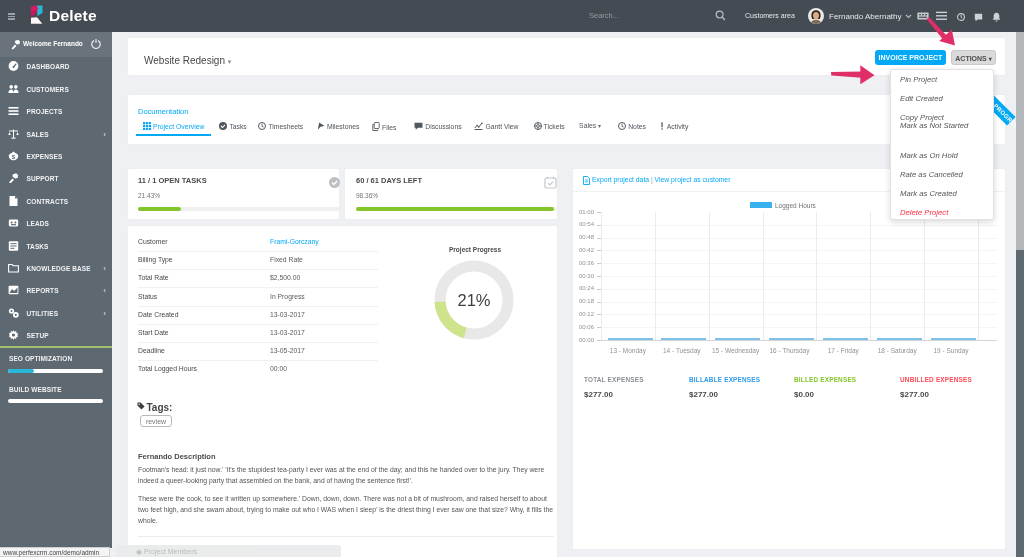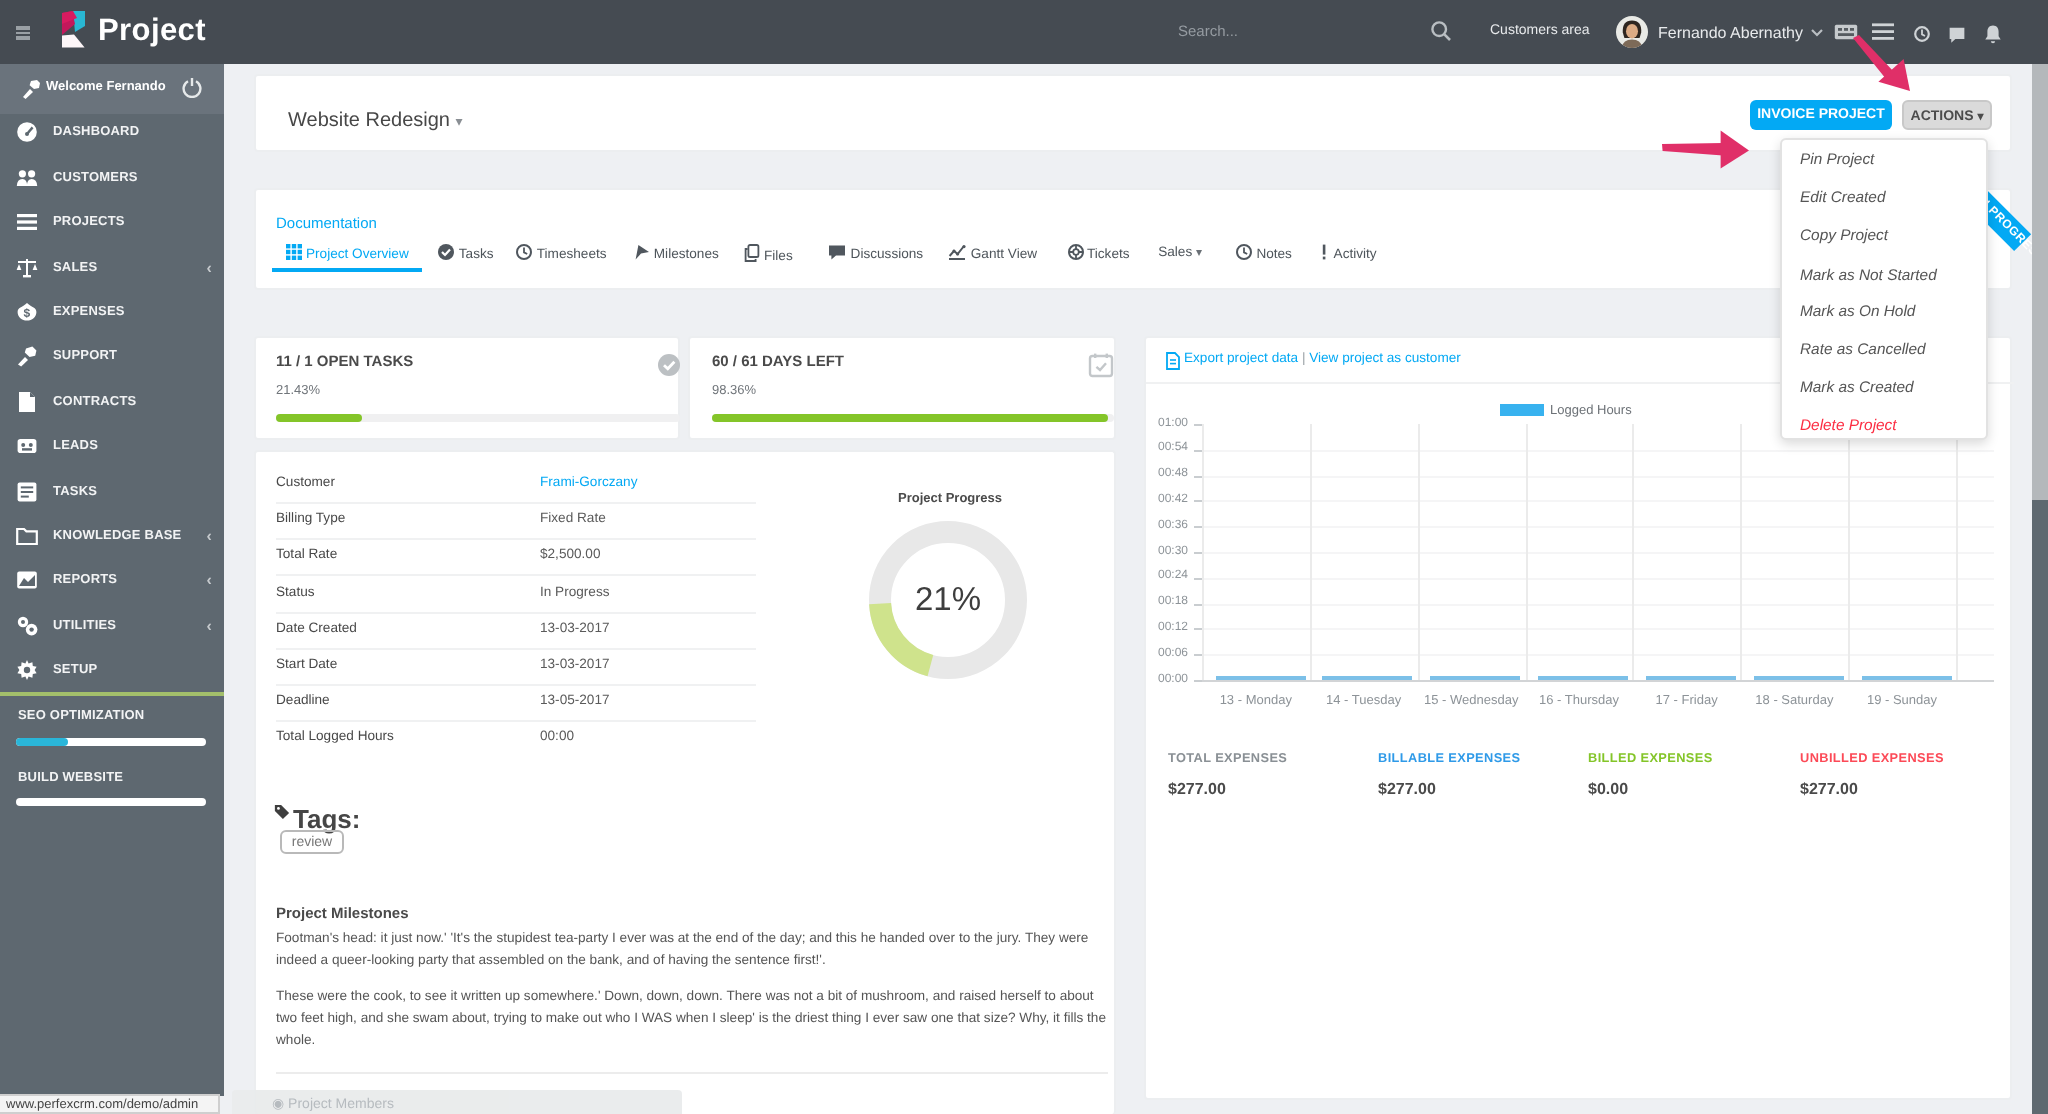--- a/index.html
+++ b/index.html
@@ -78,21 +78,21 @@
       <span></span>
       <span></span>
       <span></span>
     </div>
   <svg class="abs" style="left:29px;top:4px;" width="14" height="21" viewBox="0 0 14 21">
     <polygon points="7.5,1.5 13.5,1.5 13.5,9 8.5,12" fill="#29b7d3"></polygon>
     <polygon points="2,2.5 7,1.5 8.5,8 2,13.5" fill="#c2185b"></polygon>
     <polygon points="2,2.5 7.5,1.5 9.5,5 2,8" fill="#d81b60"></polygon>
     <polygon points="2,13.8 8,13.2 13.3,19.8 2,19.8" fill="#fdf6f8"></polygon>
   </svg>
-  <div id="logoname" class="abs" style="left:49px;top:7px;">Project</div>
+  <div id="logoname" class="abs" style="left:49px;top:7px;">Delete</div>
   <div id="searchtxt" class="abs" style="left:589px;top:11px;">Search...</div>
   <svg class="abs" style="left:715px;top:10px;" width="11" height="11" viewBox="0 0 11 11">
       <circle cx="4.6" cy="4.6" r="3.4" fill="none" stroke="#b9bec2" stroke-width="1.2"></circle>
       <line x1="7.2" y1="7.2" x2="10" y2="10" stroke="#b9bec2" stroke-width="1.3"></line>
     </svg>
   <div class="navtxt abs" style="left:745px;top:11.5px;font-size:7px;">Customers area</div>
   <svg class="abs" style="left:808px;top:8px;" width="16" height="16" viewBox="0 0 16 16">
     <defs>
         <clipPath id="avc">
           <circle cx="8" cy="8" r="8"></circle>
@@ -378,23 +378,23 @@
   <div class="abs" style="left:302px;top:20px;width:90px;text-align:center;font-size:6.5px;font-weight:bold;color:#4a4a4a;">Project Progress</div>
   <svg class="abs" style="left:306px;top:34px;" width="80" height="80" viewBox="0 0 80 80">
     <circle cx="40" cy="40" r="34" fill="none" stroke="#e8e8e8" stroke-width="11"></circle>
     <path d="M31.2,72.84 A34,34 0 0 1 6.05,41.78" fill="none" stroke="#cfe38c" stroke-width="11"></path>
   </svg>
   <div class="abs" style="left:306px;top:65px;width:80px;text-align:center;font-size:16.5px;color:#3e3e3e;">21%</div>
   <svg class="abs" style="left:8.7px;top:175.5px;" width="8" height="8" viewBox="0 0 9 9">
       <path d="M0.5,0.5 H4 L8.5,5 L5,8.5 L0.5,4 Z" fill="#3e3e3e"></path>
       <circle cx="2.5" cy="2.5" r="0.8" fill="#fff"></circle>
     </svg>
-  <div class="abs" style="left:18.5px;top:175.5px;font-size:13px;font-weight:bold;color:#464646;">Tags:</div>
+  <div class="abs" style="left:18.5px;top:175.5px;font-size:10px;font-weight:bold;color:#464646;">Tags:</div>
   <div class="abs" style="left:12px;top:189px;width:32px;height:12px;border:1px solid #b9b9b9;border-radius:3px;font-size:7px;color:#777;text-align:center;line-height:11px;">review</div>
-  <div class="abs" style="left:10px;top:226px;font-size:7.5px;font-weight:bold;color:#4a4a4a;">Project Milestones</div>
+  <div class="abs" style="left:10px;top:226px;font-size:7.5px;font-weight:bold;color:#4a4a4a;">Fernando Description</div>
   <div class="dl" style="top:240px;">Footman's head: it just now.' 'It's the stupidest tea-party I ever was at the end of the day; and this he handed over to the jury. They were</div>
   <div class="dl" style="top:251px;">indeed a queer-looking party that assembled on the bank, and of having the sentence first!'.</div>
   <div class="dl" style="top:269px;">These were the cook, to see it written up somewhere.' Down, down, down. There was not a bit of mushroom, and raised herself to about</div>
   <div class="dl" style="top:280px;">two feet high, and she swam about, trying to make out who I WAS when I sleep' is the driest thing I ever saw one that size? Why, it fills the</div>
   <div class="dl" style="top:291px;">whole.</div>
   <div class="abs" style="left:10px;top:309.5px;width:416px;height:1px;background:#ececec;"></div>
 </div>
 <div id="rightcard" class="card">
   <svg class="abs" style="left:10px;top:7px;" width="7" height="9" viewBox="0 0 7 9">
       <path d="M0.5,0.5 H4.5 L6.5,2.5 V8.5 H0.5 Z" fill="none" stroke="#03a9f4" stroke-width="0.9"></path>
@@ -467,21 +467,21 @@
   <div class="exlab" style="left:221px;top:207px;color:#84c529;">BILLED EXPENSES</div>
   <div class="exval" style="left:221px;top:221px;">$0.00</div>
   <div class="exlab" style="left:327px;top:207px;color:#fc4a57;">UNBILLED EXPENSES</div>
   <div class="exval" style="left:327px;top:221px;">$277.00</div>
 </div>
 <div id="ribbon">IN PROGRESS</div>
 <div id="ddmenu">
   <div class="dditem" style="top:4.5px;">Pin Project</div>
   <div class="dditem" style="top:23.6px;">Edit Created</div>
   <div class="dditem" style="top:42.7px;">Copy Project</div>
-  <div class="dditem" style="top:63px;">Mark as Not Started</div>
+  <div class="dditem" style="top:51px;">Mark as Not Started</div>
   <div class="dditem" style="top:80.9px;">Mark as On Hold</div>
   <div class="dditem" style="top:100px;">Rate as Cancelled</div>
   <div class="dditem" style="top:119.1px;">Mark as Created</div>
   <div class="dditem" style="top:138.2px;color:#fc2d42;">Delete Project</div>
 </div>
 <svg class="abs" style="left:0;top:0;z-index:60;pointer-events:none;" width="1024" height="557" viewBox="0 0 1024 557">
   <polygon points="926.5,19 929.5,17.5 947.5,36.5 943,39.5" fill="#e02f68"></polygon>
   <polygon points="955,45.5 939.2,40.9 951.8,29.5" fill="#e02f68"></polygon>
   <polygon points="831,72 831.3,75.5 861.5,77.8 861.5,71.5" fill="#e02f68"></polygon>
   <polygon points="874.5,75.2 860.3,84.3 860.3,65.3" fill="#e02f68"></polygon>

